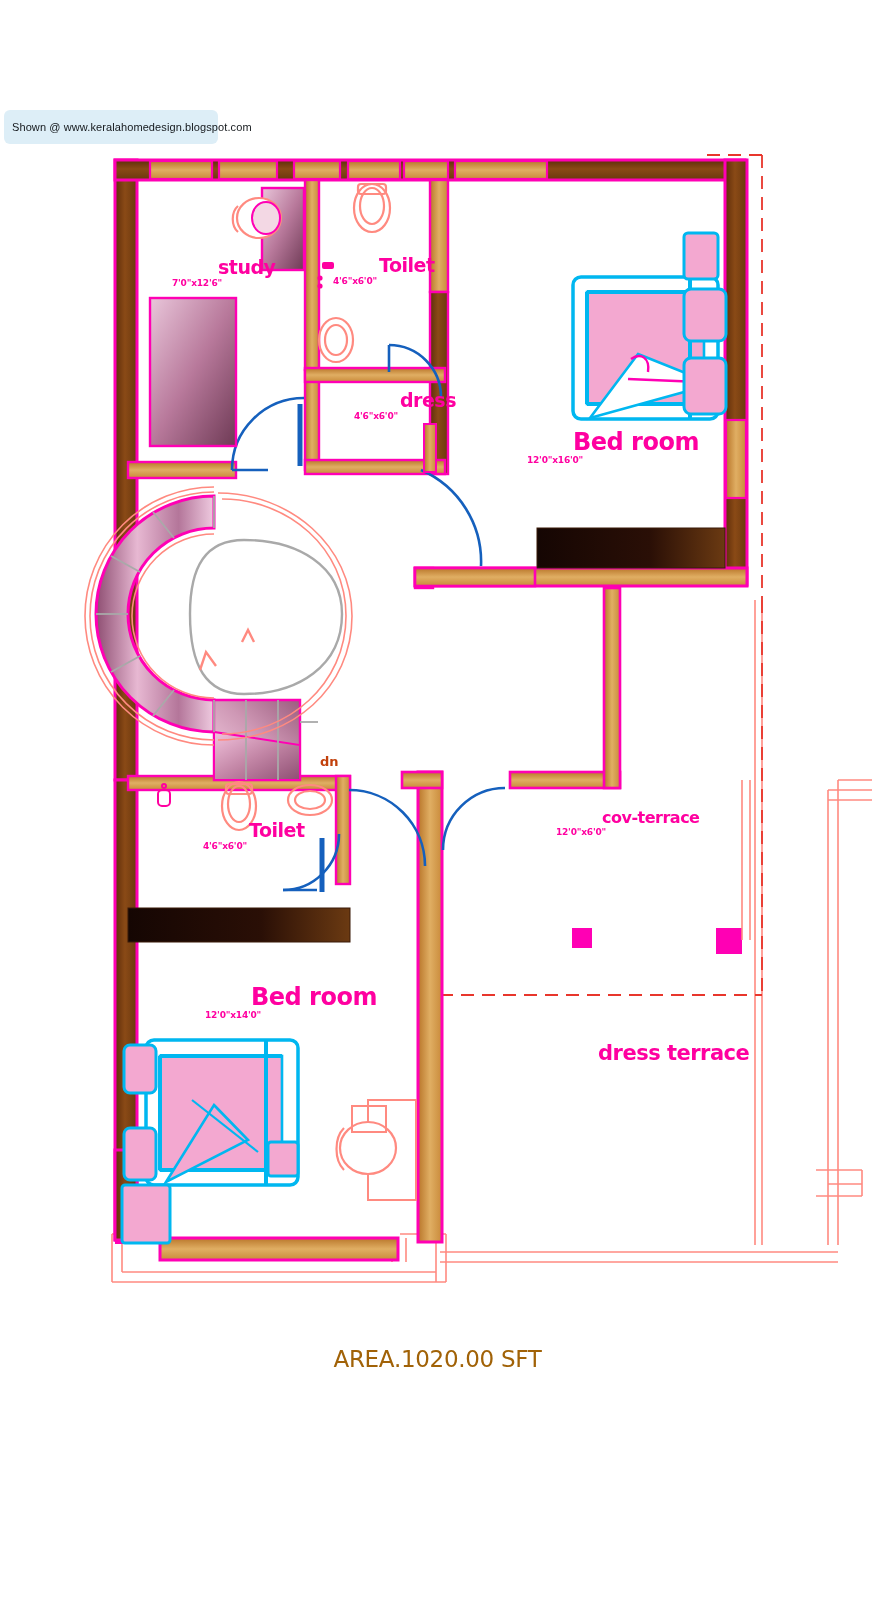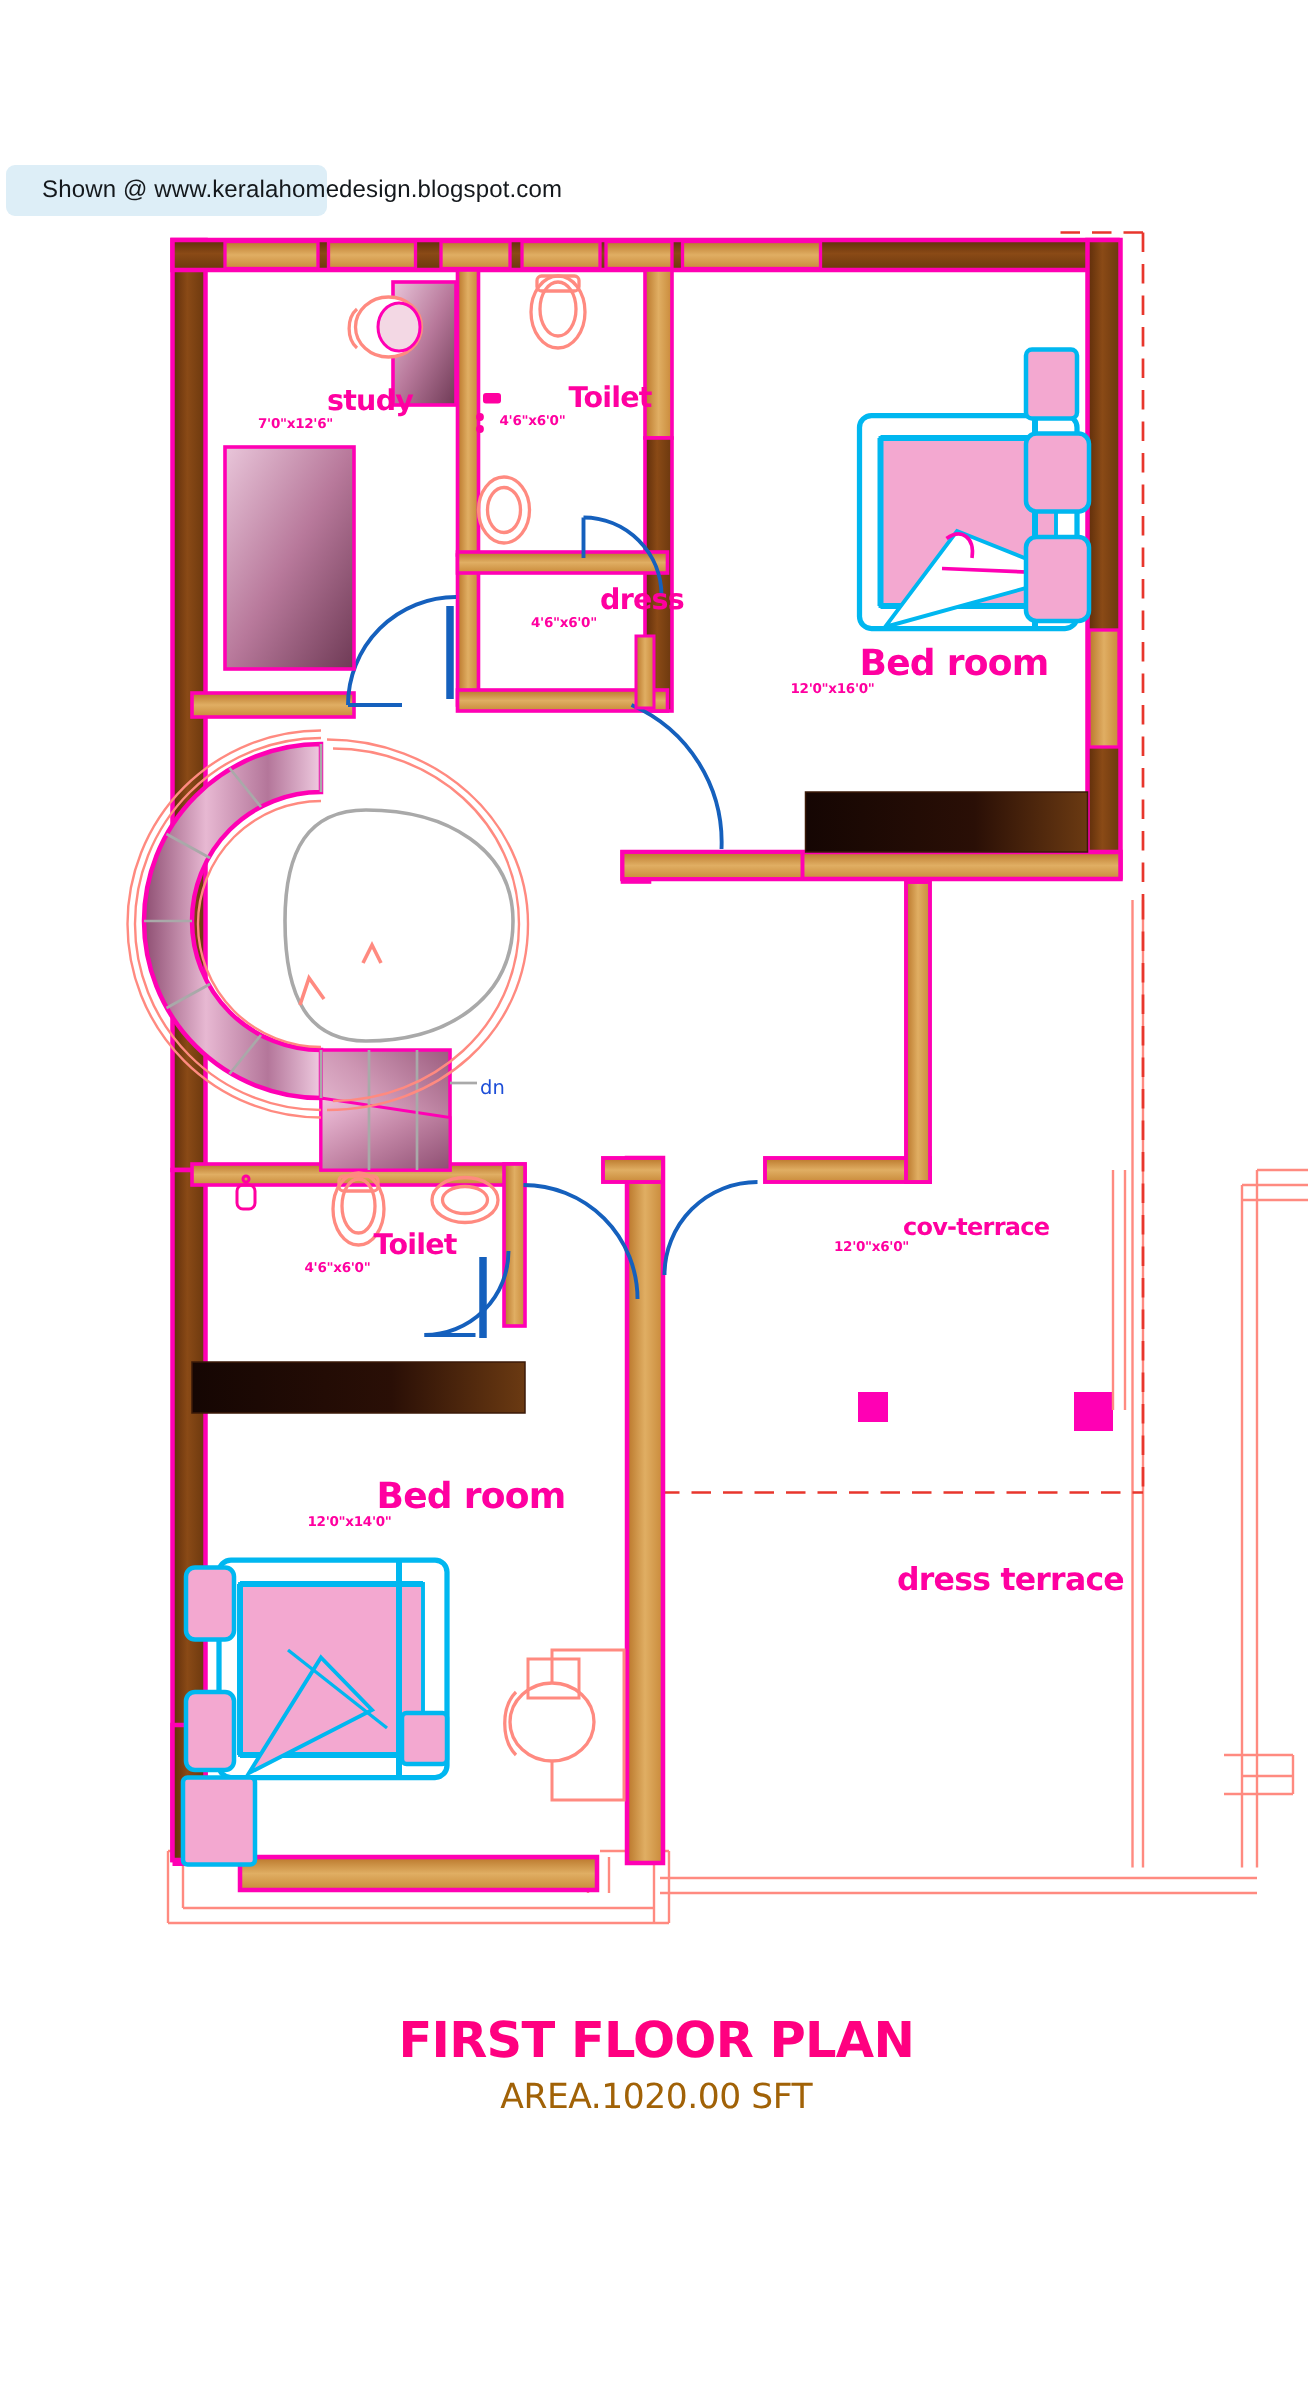--- a/index.html
+++ b/index.html
@@ -10,39 +10,39 @@
   #stage{position:absolute;left:0;top:0;width:875px;height:1600px;background:#fff;}
 
   
   #watermark{
     position:absolute;left:4px;top:110px;width:214px;height:34px;
     background:#ddeef7;border-radius:6px;
     display:flex;align-items:center;padding-left:8px;box-sizing:border-box;
   }
   #watermark .wm-txt{
     font-family:"Liberation Sans", sans-serif;
-    font-size:16px;color:#14181c;letter-spacing:.1px;white-space:nowrap;margin-left:16px;
+    font-size:11px;color:#14181c;letter-spacing:.1px;white-space:nowrap;
   }
 
   
   #plan{position:absolute;left:0;top:0;width:875px;height:1600px;}
 
   
   .lbl{position:absolute;color:#FF00A0;font-family:"DejaVu Sans",sans-serif;
        font-weight:bold;white-space:nowrap;line-height:1;}
   .lbl .nm{display:block;margin-left:46px;}
   .lbl .dm{display:block;font-size:9px;margin-top:2px;letter-spacing:-.2px;}
 
   .lbl.room  .nm{font-size:24px;letter-spacing:-.5px;}
   .lbl.small .nm{font-size:19px;letter-spacing:-.5px;}
   .lbl.terr  .nm{font-size:16px;letter-spacing:-.5px;}
   .lbl.open  .nm{font-size:21px;letter-spacing:-.5px;}
 
-  .dnmark{position:absolute;color:#1d4ed8;font-family:"DejaVu Sans",sans-serif;
-          font-weight:normal;font-size:13px;}
+  .dnmark{position:absolute;color:#c2410c;font-family:"DejaVu Sans",sans-serif;
+          font-weight:bold;font-size:13px;margin-top:36px;}
 
   
   #title-block{position:absolute;left:0;top:1340px;width:875px;text-align:center;}
   #title-main{
     font-family:"DejaVu Sans",sans-serif;font-weight:bold;
     font-size:33px;color:#FF0080;letter-spacing:-.5px;
   }
   #title-sub{
     font-family:"DejaVu Sans",sans-serif;
     font-size:23px;color:#a16207;margin-top:6px;letter-spacing:-.3px;
@@ -400,17 +400,16 @@
     <span class="dm">12'0"x14'0"</span>
   </div>
 
   <div class="lbl open" style="left:552px;top:1043px">
     <span class="nm">dress terrace</span>
   </div>
 
   <div class="dnmark" style="left:320px;top:718px">dn</div>
 
   <div id="title-block">
-    <div id="title-main">FIRST FLOOR PLAN</div>
     <div id="title-sub">AREA.1020.00 SFT</div>
   </div>
 
 </div>
 
 </body></html>

